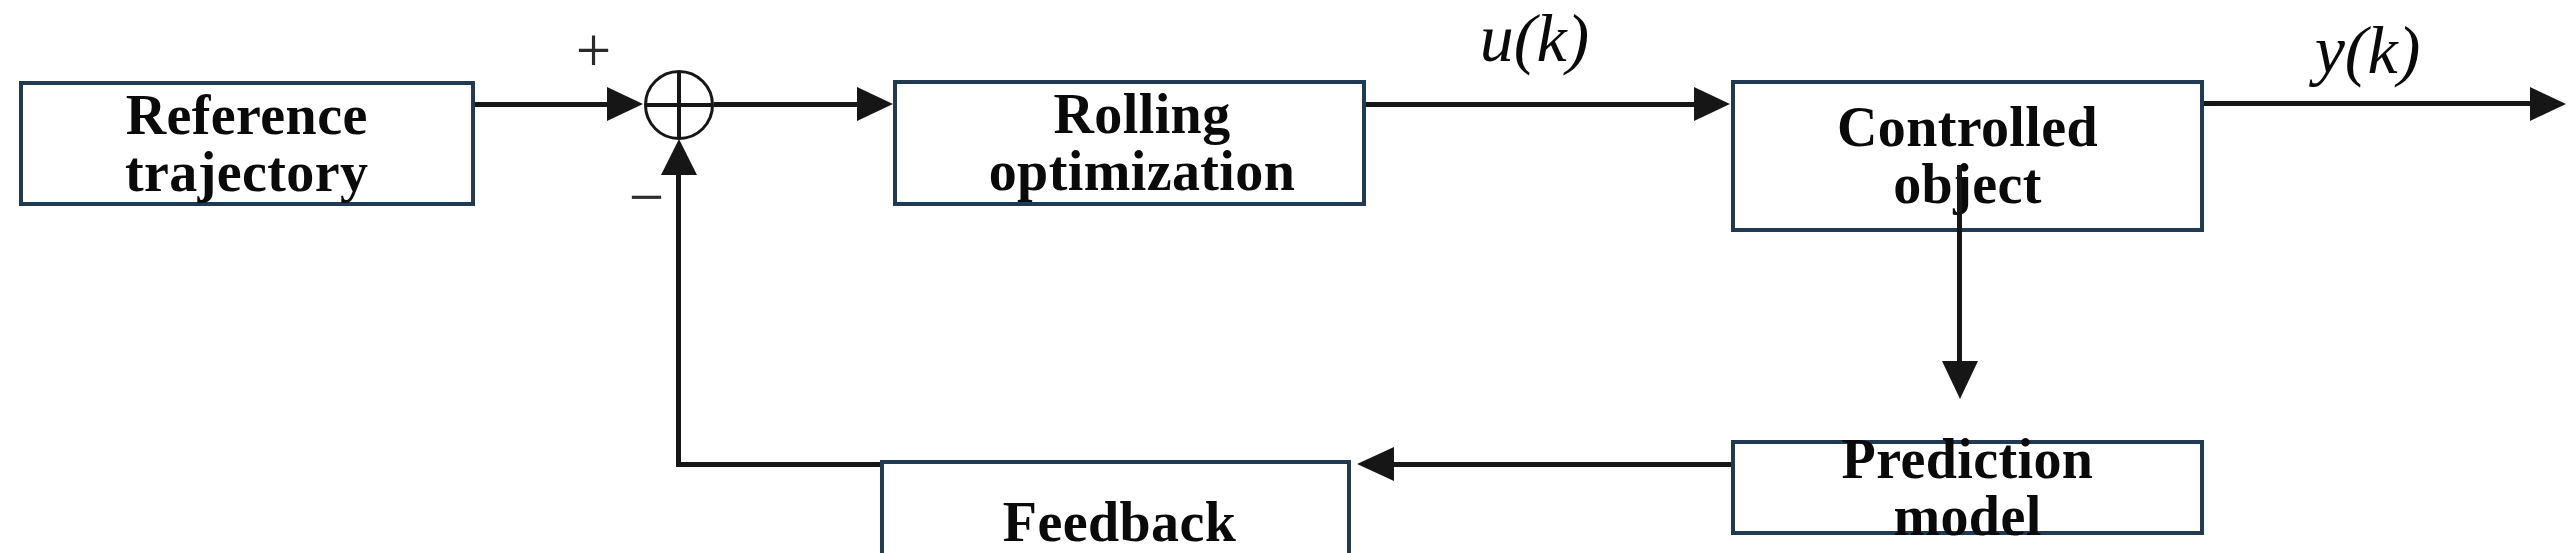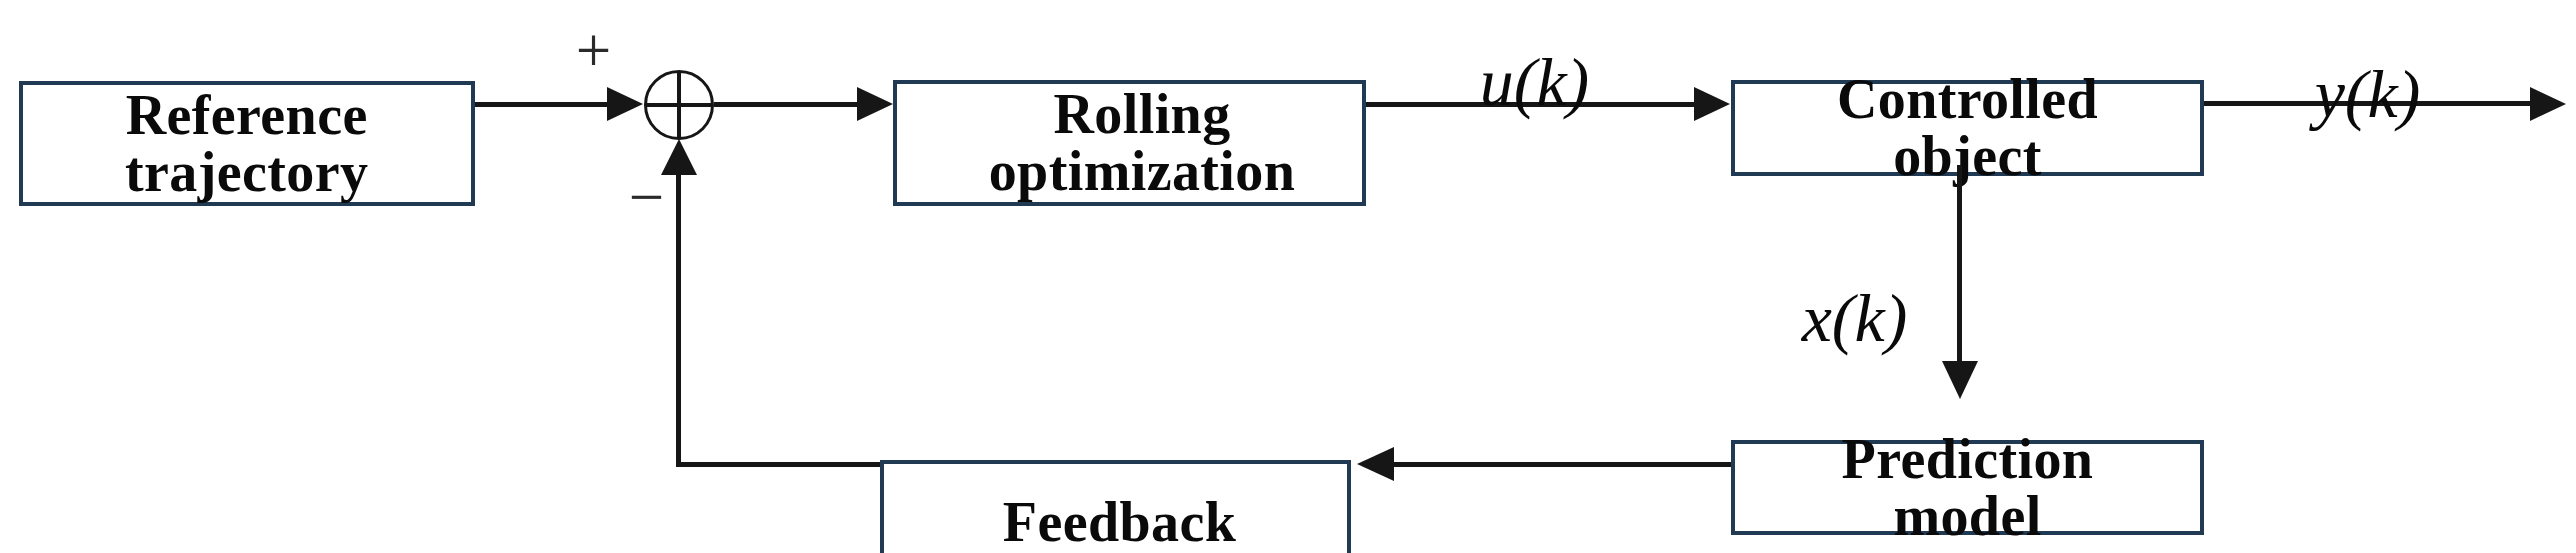--- a/index.html
+++ b/index.html
@@ -30,21 +30,21 @@
     font-weight:bold;
     font-size:56px;
     line-height:57px;
     letter-spacing:0.4px;
     margin-top:40px;
   }
   .block span{display:block;white-space:nowrap;}
 
   #block-reference {left:18.7px;  top:41px;  width:456px; height:125px;}
   #block-rolling   {left:893px;top:40px;  width:473px; height:126px;padding-left:25px;}
-  #block-controlled{left:1731px;top:40px;  width:473px; height:96px;}
+  #block-controlled{left:1731px;top:40px;  width:473px; height:152px;}
   #block-feedback  {left:880px;top:420px; width:471px; height:124px;padding-left:8px;}
   #block-prediction{left:1731px;top:400px; width:473px; height:95px;}
 
   
   .hline{position:absolute;height:5.1px;background:var(--line);}
   .vline{position:absolute;width:5.1px;background:var(--line);}
 
   #line-ref-to-sum      {left:475px; top:102px;width:134px;}
   #line-sum-to-rolling  {left:714px; top:102px;width:146px;}
   #line-rolling-to-ctrl {left:1366px;top:102px;width:331px;}
@@ -74,21 +74,21 @@
     position:absolute;left:644px;top:70px;width:70px;height:70px;
     border:3.4px solid var(--line);border-radius:50%;background:transparent;
   }
   #sum-junction .cross-v{position:absolute;left:50%;top:0;bottom:0;width:3.4px;margin-left:-1.7px;background:var(--line);}
   #sum-junction .cross-h{position:absolute;top:50%;left:0;right:0;height:4.2px;margin-top:-2.5px;background:var(--line);}
 
   
   .signal-label{
     position:absolute;width:187px;text-align:center;
     font-style:italic;font-size:68px;line-height:71px;
-    color:var(--text);white-space:nowrap;margin-top:44px;
+    color:var(--text);white-space:nowrap;
   }
   #label-u{left:1441px;top:3.4px;}
   #label-y{left:2274px;top:15px;text-align:center;}
   #label-x{left:1761px;top:239px;}
 
   .sign-label{
     position:absolute;width:85px;text-align:center;
     font-size:63px;line-height:63px;font-weight:400;
     color:var(--sign);white-space:nowrap;
   }
@@ -141,19 +141,18 @@
   <div class="head head-right" id="head-into-sum"></div>
   <div class="head head-right" id="head-into-rolling"></div>
   <div class="head head-right" id="head-into-ctrl"></div>
   <div class="head head-right" id="head-out"></div>
   <div class="head head-down" id="head-into-pred"></div>
   <div class="head head-left" id="head-into-fb"></div>
   <div class="head head-up" id="head-into-sum-bot"></div>
 
   <div class="signal-label" id="label-u">u(k)</div>
   <div class="signal-label" id="label-y">y(k)</div>
-  <div class="signal-label" id="label-x">x(k)</div>
 
   <div class="sign-label" id="label-plus">+</div>
   <div class="sign-label" id="label-minus">−</div>
 
 </div>
 
 
 </body></html>

